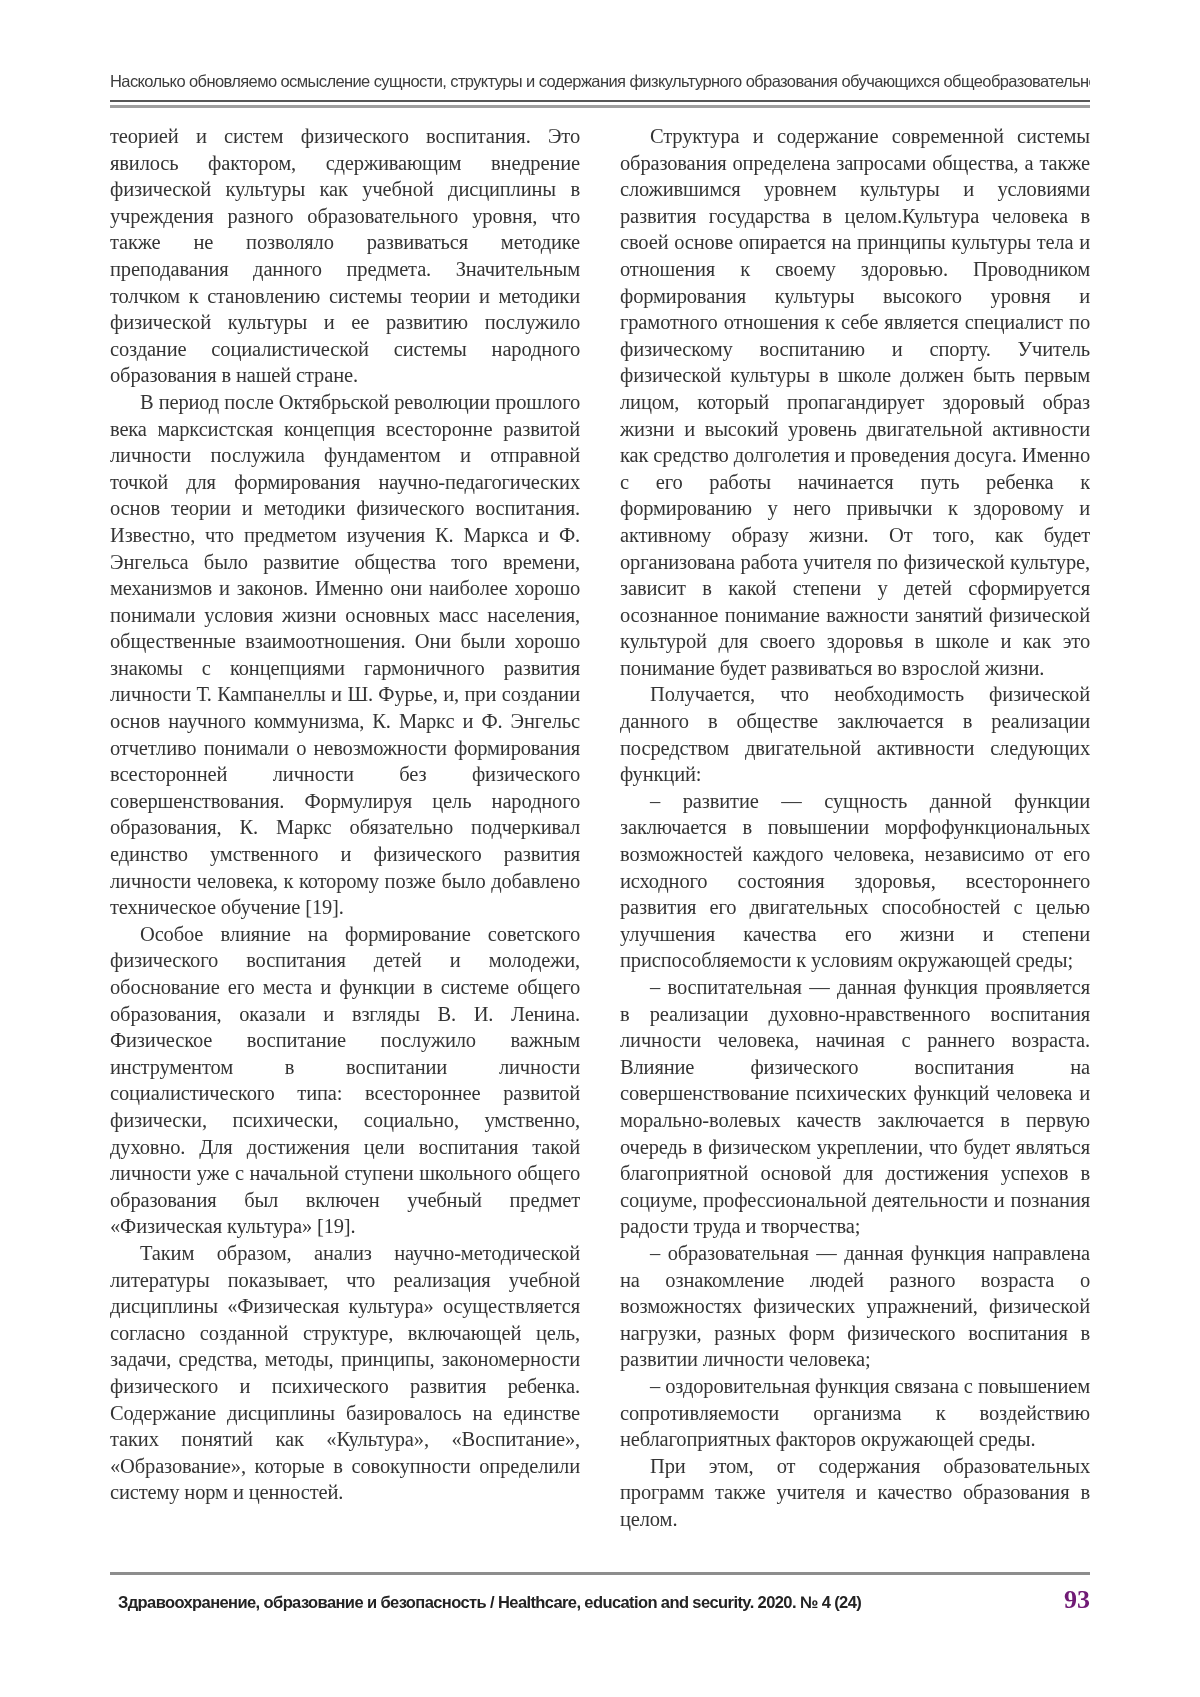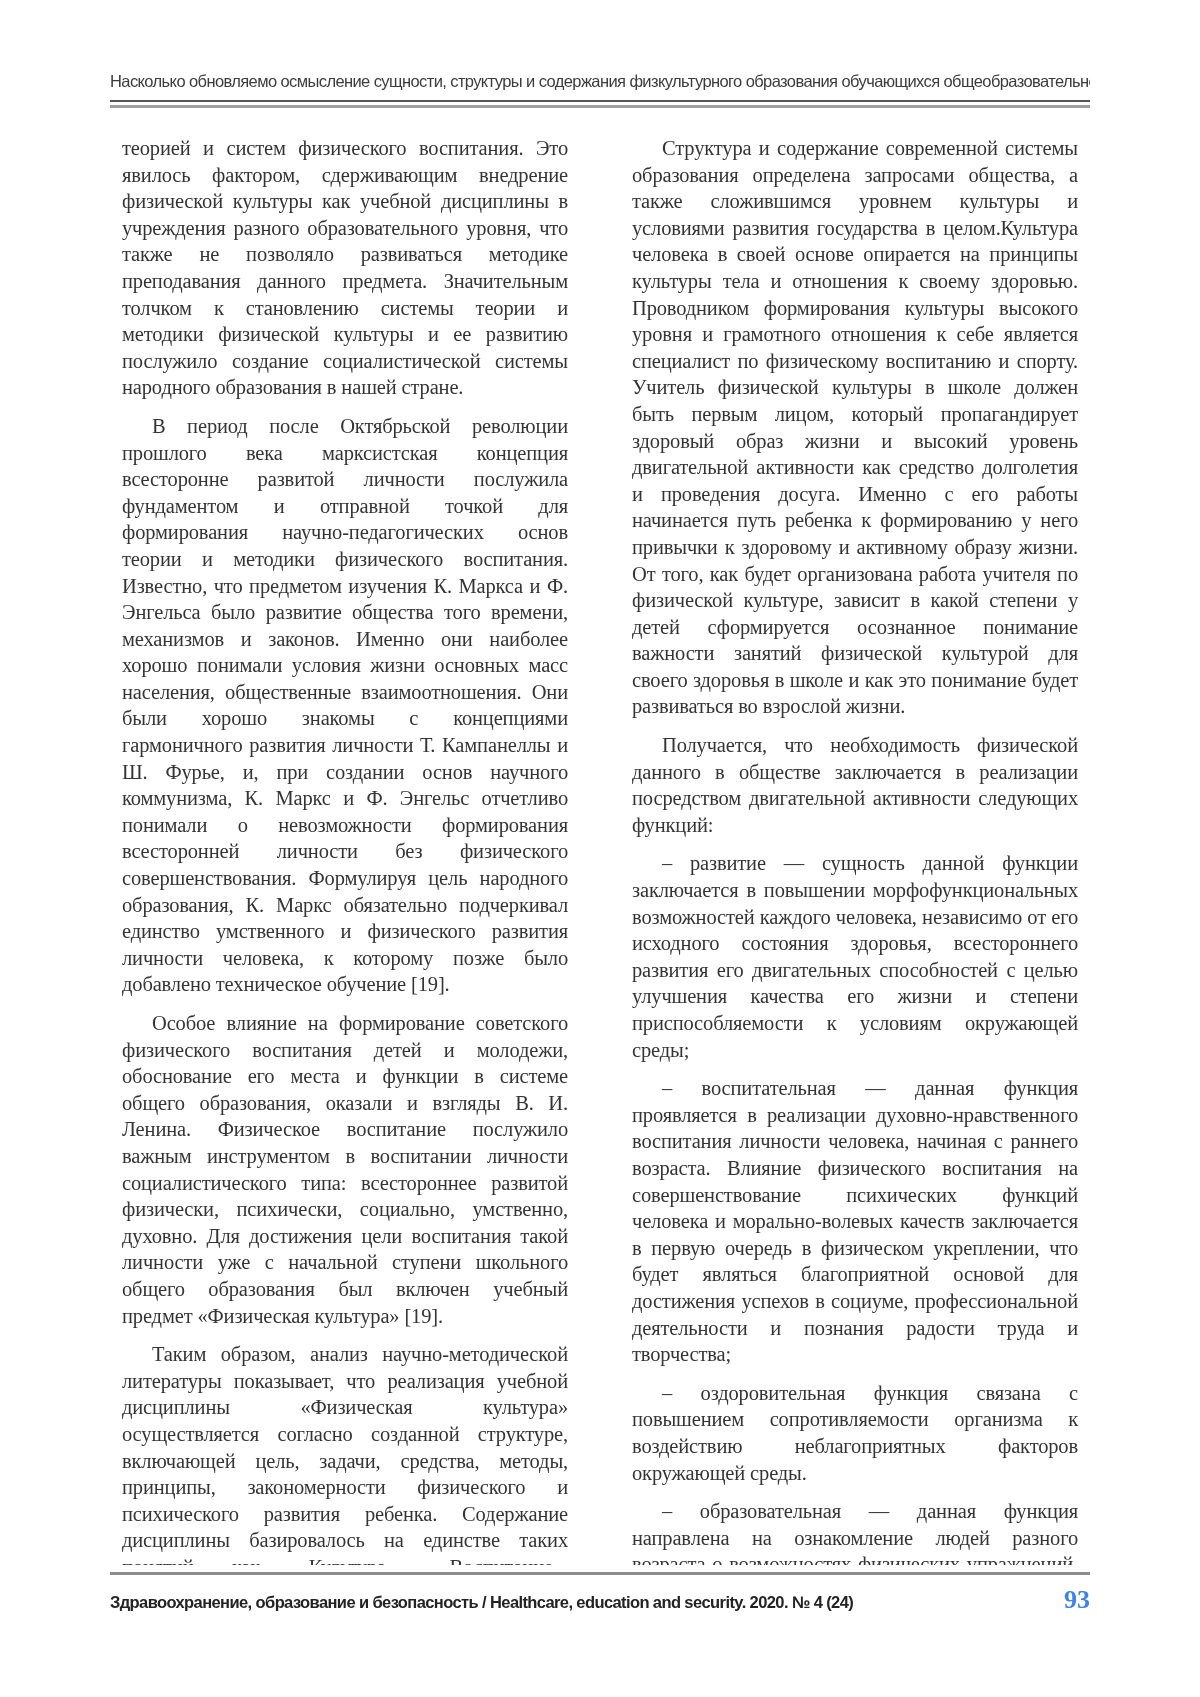--- a/index.html
+++ b/index.html
@@ -42,21 +42,21 @@
     gap: 40px;
     margin-top: 15px;
     height: 1442px;
     overflow: hidden;
   }
   .col {
     width: 470px;
     overflow: hidden;
   }
   .col p {
-    margin: 12px;
+    margin: 0;
     font-size: 20.5px;
     line-height: 26.6px;
     text-align: justify;
     text-indent: 30px;
     letter-spacing: -0.15px;
     color: #343434;
   }
   .col p.no-indent {
     text-indent: 0;
   }
@@ -66,33 +66,34 @@
   }
   .footer-rule {
     height: 3px;
     background: #8d8d8d;
   }
   .footer-row {
     display: flex;
     justify-content: space-between;
     align-items: baseline;
     margin-top: 10px;
+    margin-left: 8px;
   }
   .journal-line {
     font-family: "Liberation Sans", sans-serif;
     font-weight: bold;
     font-size: 16.5px;
     letter-spacing: -0.6px;
     color: #232323;
   }
   .page-number {
     font-family: "Liberation Serif", serif;
     font-weight: bold;
     font-size: 26px;
-    color: #3b82f6;
+    color: #701a75;
     text-align: right;
   }
 </style>
 </head>
 <body>
 
 <div class="page">
 
   <div class="running-head">Насколько обновляемо осмысление сущности, структуры и содержания физкультурного образования обучающихся общеобразовательного учреждения?</div>
 
@@ -105,22 +106,22 @@
       <p>В период после Октябрьской революции прошлого века марксистская концепция всесторонне развитой личности послужила фундаментом и отправной точкой для формирования научно-педагогических основ теории и методики физического воспитания. Известно, что предметом изучения К. Маркса и Ф. Энгельса было развитие общества того времени, механизмов и законов. Именно они наиболее хорошо понимали условия жизни основных масс населения, общественные взаимоотношения. Они были хорошо знакомы с концепциями гармоничного развития личности Т. Кампанеллы и Ш. Фурье, и, при создании основ научного коммунизма, К. Маркс и Ф. Энгельс отчетливо понимали о невозможности формирования всесторонней личности без физического совершенствования. Формулируя цель народного образования, К. Маркс обязательно подчеркивал единство умственного и физического развития личности человека, к которому позже было добавлено техническое обучение [19].</p>
       <p>Особое влияние на формирование советского физического воспитания детей и молодежи, обоснование его места и функции в системе общего образования, оказали и взгляды В. И. Ленина. Физическое воспитание послужило важным инструментом в воспитании личности социалистического типа: всестороннее развитой физически, психически, социально, умственно, духовно. Для достижения цели воспитания такой личности уже с начальной ступени школьного общего образования был включен учебный предмет «Физическая культура» [19].</p>
       <p>Таким образом, анализ научно-методической литературы показывает, что реализация учебной дисциплины «Физическая культура» осуществляется согласно созданной структуре, включающей цель, задачи, средства, методы, принципы, закономерности физического и психического развития ребенка. Содержание дисциплины базировалось на единстве таких понятий как «Культура», «Воспитание», «Образование», которые в совокупности определили систему норм и ценностей.</p>
     </div>
 
     <div class="col">
       <p>Структура и содержание современной системы образования определена запросами общества, а также сложившимся уровнем культуры и условиями развития государства в целом.Культура человека в своей основе опирается на принципы культуры тела и отношения к своему здоровью. Проводником формирования культуры высокого уровня и грамотного отношения к себе является специалист по физическому воспитанию и спорту. Учитель физической культуры в школе должен быть первым лицом, который пропагандирует здоровый образ жизни и высокий уровень двигательной активности как средство долголетия и проведения досуга. Именно с его работы начинается путь ребенка к формированию у него привычки к здоровому и активному образу жизни. От того, как будет организована работа учителя по физической культуре, зависит в какой степени у детей сформируется осознанное понимание важности занятий физической культурой для своего здоровья в школе и как это понимание будет развиваться во взрослой жизни.</p>
       <p>Получается, что необходимость физической данного в обществе заключается в реализации посредством двигательной активности следующих функций:</p>
       <p>– развитие — сущность данной функции заключается в повышении морфофункциональных возможностей каждого человека, независимо от его исходного состояния здоровья, всестороннего развития его двигательных способностей с целью улучшения качества его жизни и степени приспособляемости к условиям окружающей среды;</p>
       <p>– воспитательная — данная функция проявляется в реализации духовно-нравственного воспитания личности человека, начиная с раннего возраста. Влияние физического воспитания на совершенствование психических функций человека и морально-волевых качеств заключается в первую очередь в физическом укреплении, что будет являться благоприятной основой для достижения успехов в социуме, профессиональной деятельности и познания радости труда и творчества;</p>
+      <p>– образовательная — данная функция направлена на ознакомление людей разного возраста о возможностях физических упражнений, физической нагрузки, разных форм физического воспитания в развитии личности человека;</p>
       <p>– оздоровительная функция связана с повышением сопротивляемости организма к воздействию неблагоприятных факторов окружающей среды.</p>
-      <p>– образовательная — данная функция направлена на ознакомление людей разного возраста о возможностях физических упражнений, физической нагрузки, разных форм физического воспитания в развитии личности человека;</p>
       <p>При этом, от содержания образовательных программ также учителя и качество образования в целом.</p>
     </div>
 
   </div>
 
   <div class="footer">
     <div class="footer-rule"></div>
     <div class="footer-row">
       <div class="journal-line">Здравоохранение, образование и безопасность / Healthcare, education and security. 2020. № 4 (24)</div>
       <div class="page-number">93</div>

